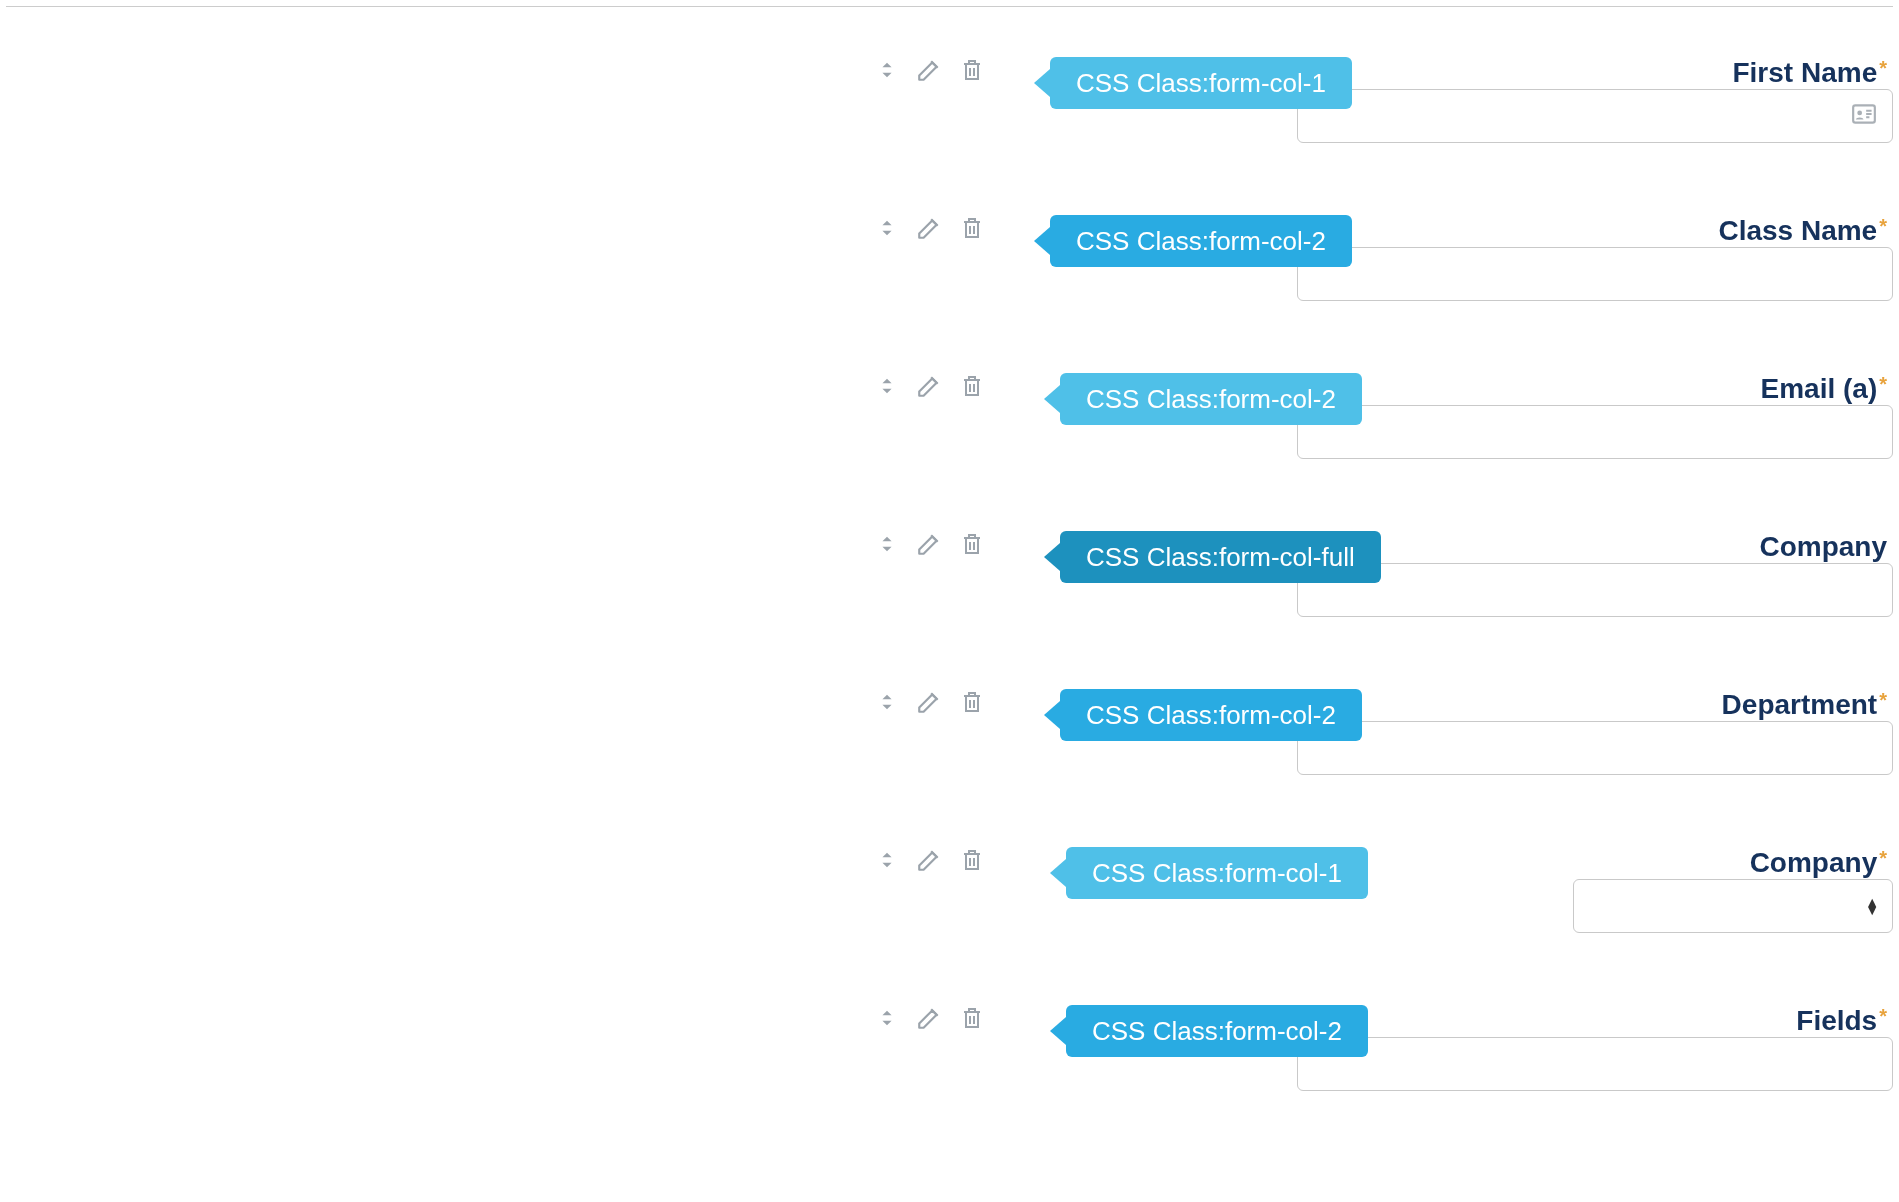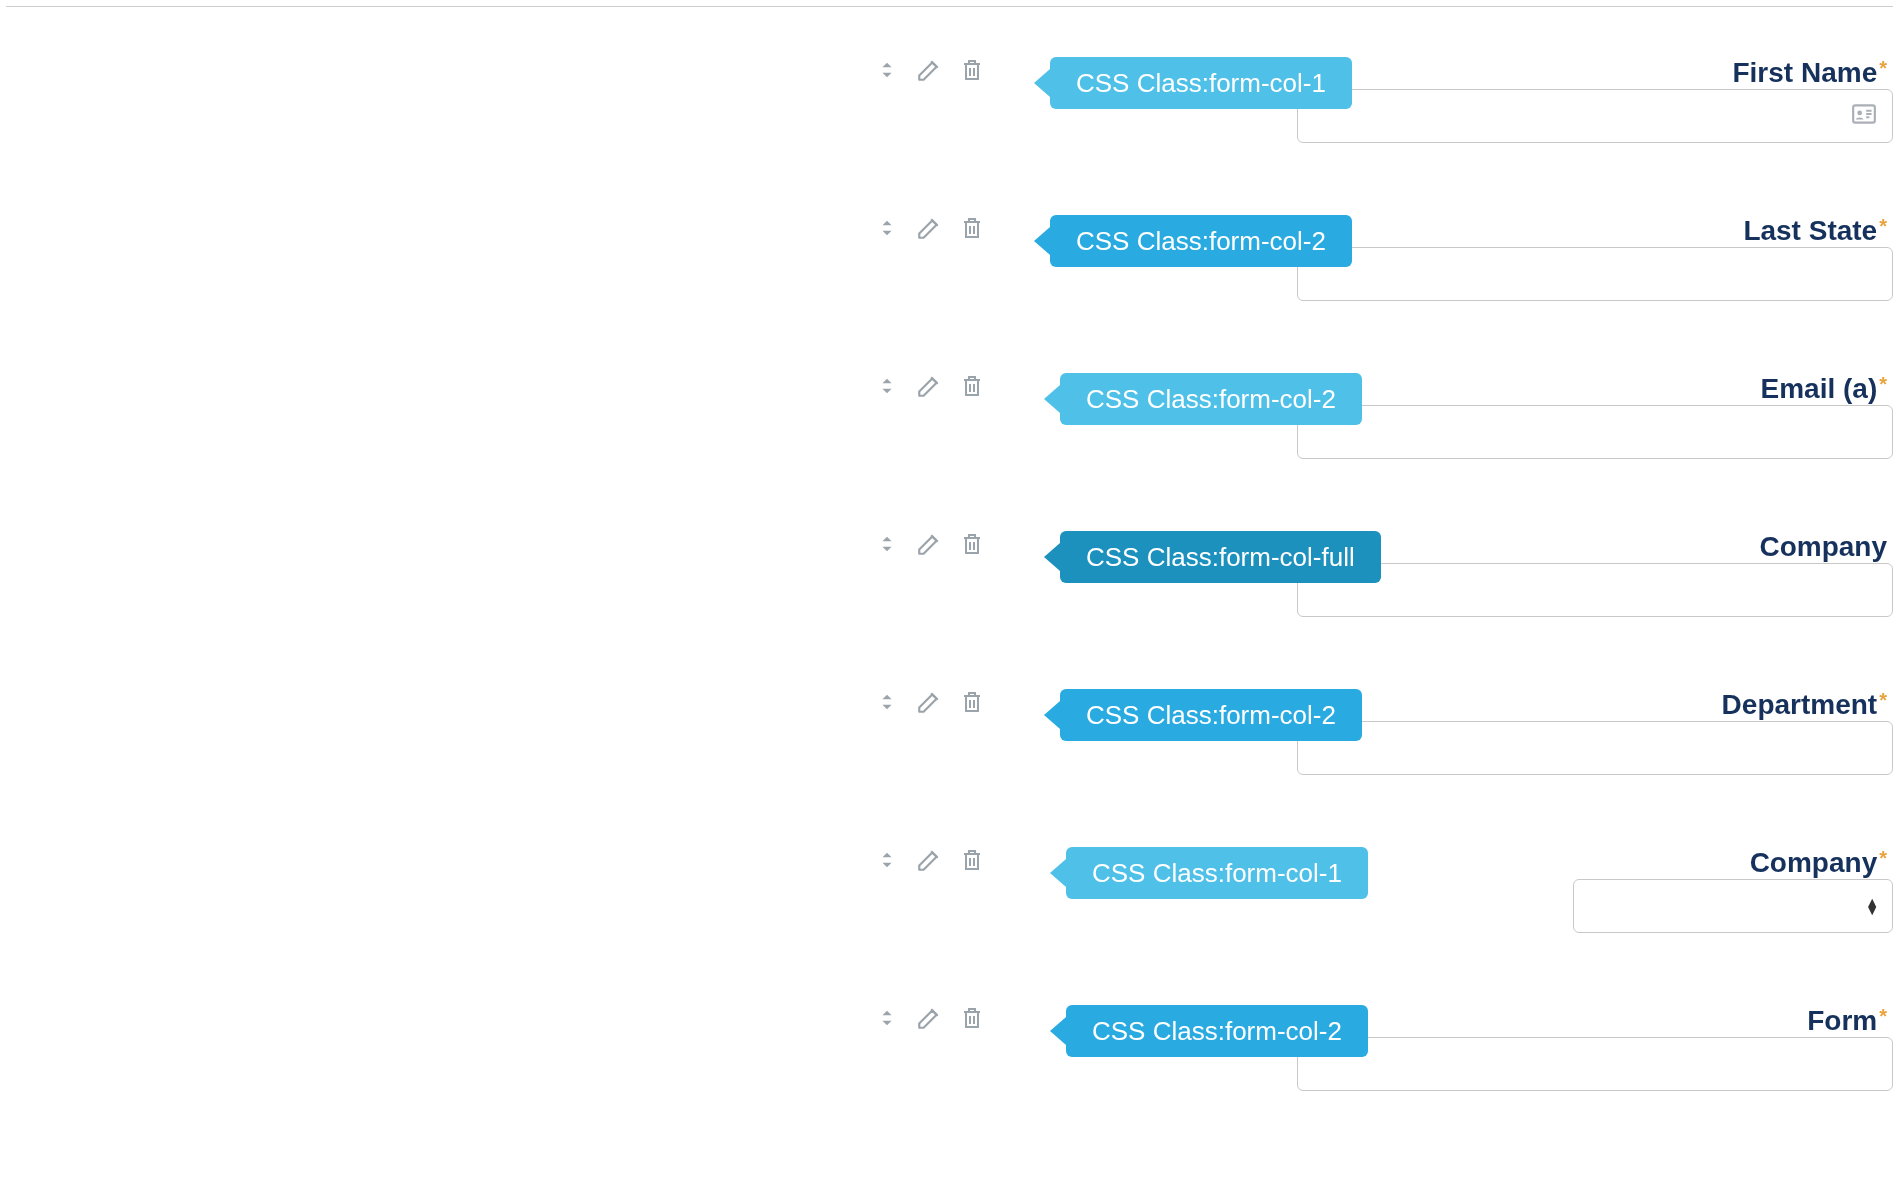--- a/index.html
+++ b/index.html
@@ -162,21 +162,21 @@
               <use href="#i-trash"></use>
             </svg>
           </span>
         </div>
         <span class="tag-wrap" style="position: absolute; left: 1004px;"><span class="arrow-left" style="border-right: 16px solid rgb(79, 192, 232);"></span><span class="tag-pill" style="background: rgb(79, 192, 232);">
             <span>CSS Class: </span>
             <span>form-col-1</span>
           </span></span>
       </div>
       <div class="field-row">
-        <div class="label-col"><span>Last State</span><span class="required-star">*</span></div>
+        <div class="label-col"><span>Class Name</span><span class="required-star">*</span></div>
         <div class="input-col"><div class="input-wrap"><input type="text" class="text-input" style=""></div></div>
         <div class="actions-col">
           <span class="icon-btn">
             <svg width="22" height="22" viewBox="0 0 24 18">
               <use href="#i-sort"></use>
             </svg>
           </span>
           <span class="icon-btn">
             <svg width="26" height="26" viewBox="0 0 24 24">
               <use href="#i-edit"></use>
@@ -290,21 +290,21 @@
               <use href="#i-trash"></use>
             </svg>
           </span>
         </div>
         <span class="tag-wrap" style="position: absolute; left: 1020px;"><span class="arrow-left" style="border-right: 16px solid rgb(79, 192, 232);"></span><span class="tag-pill" style="background: rgb(79, 192, 232);">
             <span>CSS Class: </span>
             <span>form-col-1</span>
           </span></span>
       </div>
       <div class="field-row">
-        <div class="label-col"><span>Form</span><span class="required-star">*</span></div>
+        <div class="label-col"><span>Fields</span><span class="required-star">*</span></div>
         <div class="input-col"><div class="input-wrap"><input type="text" class="text-input" style=""></div></div>
         <div class="actions-col">
           <span class="icon-btn">
             <svg width="22" height="22" viewBox="0 0 24 18">
               <use href="#i-sort"></use>
             </svg>
           </span>
           <span class="icon-btn">
             <svg width="26" height="26" viewBox="0 0 24 24">
               <use href="#i-edit"></use>

